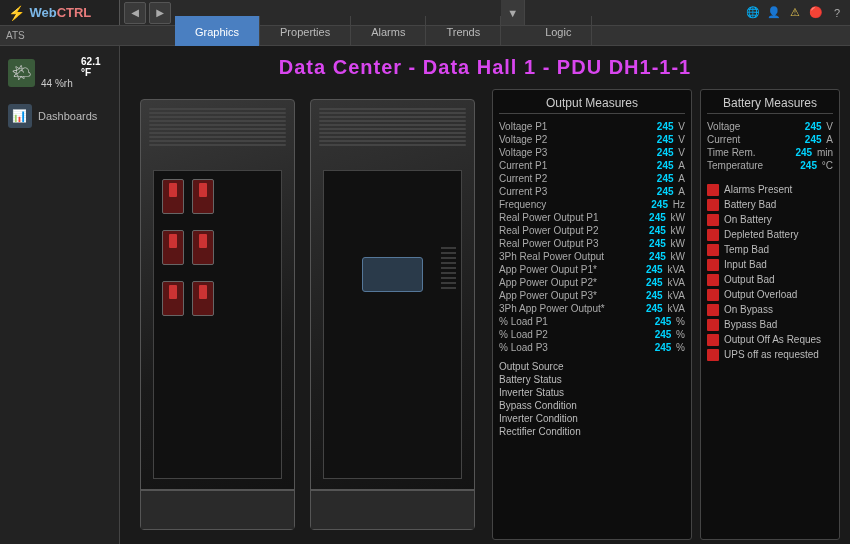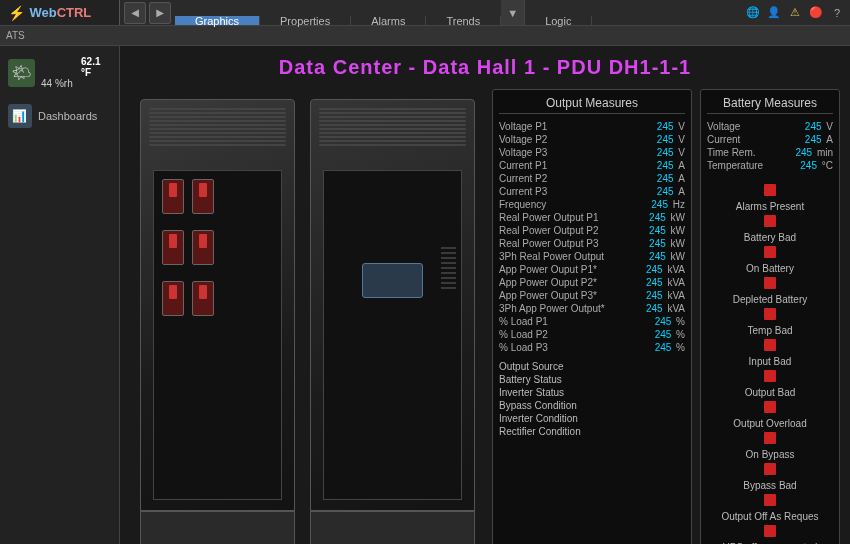--- a/index.html
+++ b/index.html
@@ -37,21 +37,21 @@
     .logo-web { color: #7cb8e8; }
     .logo-ctrl { color: #e87c7c; }
     .nav-tabs {
       display: flex;
       flex: 1;
       align-items: stretch;
     }
     .nav-tab {
       display: flex;
       align-items: center;
-      padding: 4px 20px;
+      padding: 16px 20px;
       font-size: 11px;
       color: #bbb;
       cursor: pointer;
       border-right: 1px solid #444;
       margin-top: 16px;
     }
     .nav-tab.active {
       background: #4a7fc1;
       color: #fff;
     }
@@ -190,40 +190,39 @@
 
     .data-row {
       display: flex;
       justify-content: space-between;
       align-items: center;
       padding: 1px 0;
       font-size: 10px;
       color: #aaa;
     }
     .data-row .label { color: #aaa; }
-    .data-row .value { color: #00d4ff; font-weight: normal; }
+    .data-row .value { color: #00d4ff; font-weight: bold; }
     .data-row .unit { color: #aaa; margin-left: 2px; }
 
     
     .status-section {
       margin-top: 6px;
     }
     .status-label {
       font-size: 10px;
       color: #bbb;
       padding: 1px 0;
     }
     .alarm-row {
       display: flex;
       align-items: center;
       gap: 5px;
       padding: 1.5px 0;
       font-size: 10px;
       color: #bbb;
-      flex-direction: column;
     }
     .alarm-indicator {
       width: 12px;
       height: 12px;
       background: #cc2222;
       border-radius: 1px;
       flex-shrink: 0;
     }
 
     

